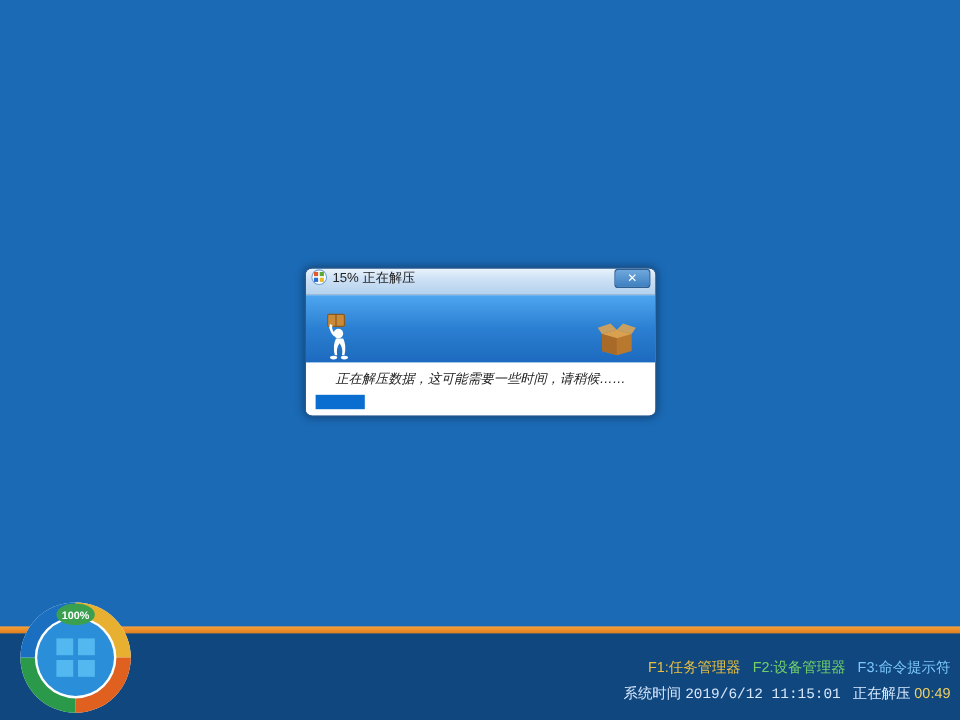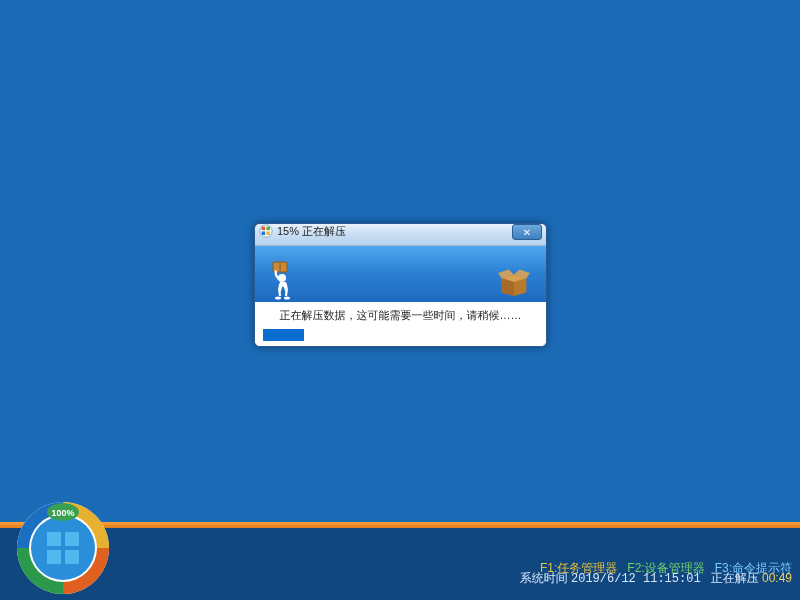--- a/index.html
+++ b/index.html
@@ -64,20 +64,21 @@
   }
   .content {
     padding: 6px 8px 6px 8px;
     background: #fff;
   }
   .status-text {
     font-size: 11px;
     color: #222;
     text-align: center;
     margin-bottom: 6px;
+    font-style: italic;
   }
   .progress-track {
     width: 100%;
     height: 12px;
     background: #fff;
     position: relative;
   }
   .progress-fill {
     height: 100%;
     background: #0a6ed1;
@@ -100,21 +101,21 @@
     bottom: 0;
     background: #10477e;
   }
   .bottom-text {
     position: absolute;
     right: 8px;
     color: #cfe4ff;
     font-size: 12px;
     white-space: nowrap;
   }
-  .line1 { top: 32px; }
+  .line1 { top: 20px; }
   .line2 { top: 42px; }
   .f1 { color: #e8c03f; }
   .f2 { color: #72d06a; }
   .f3 { color: #7cc7ff; }
   .systime { color: #d8e8ff; font-family: Liberation Mono, monospace; }
   .elapsed { color: #f0d060; }
 
   
   .badge {
     position: absolute;

